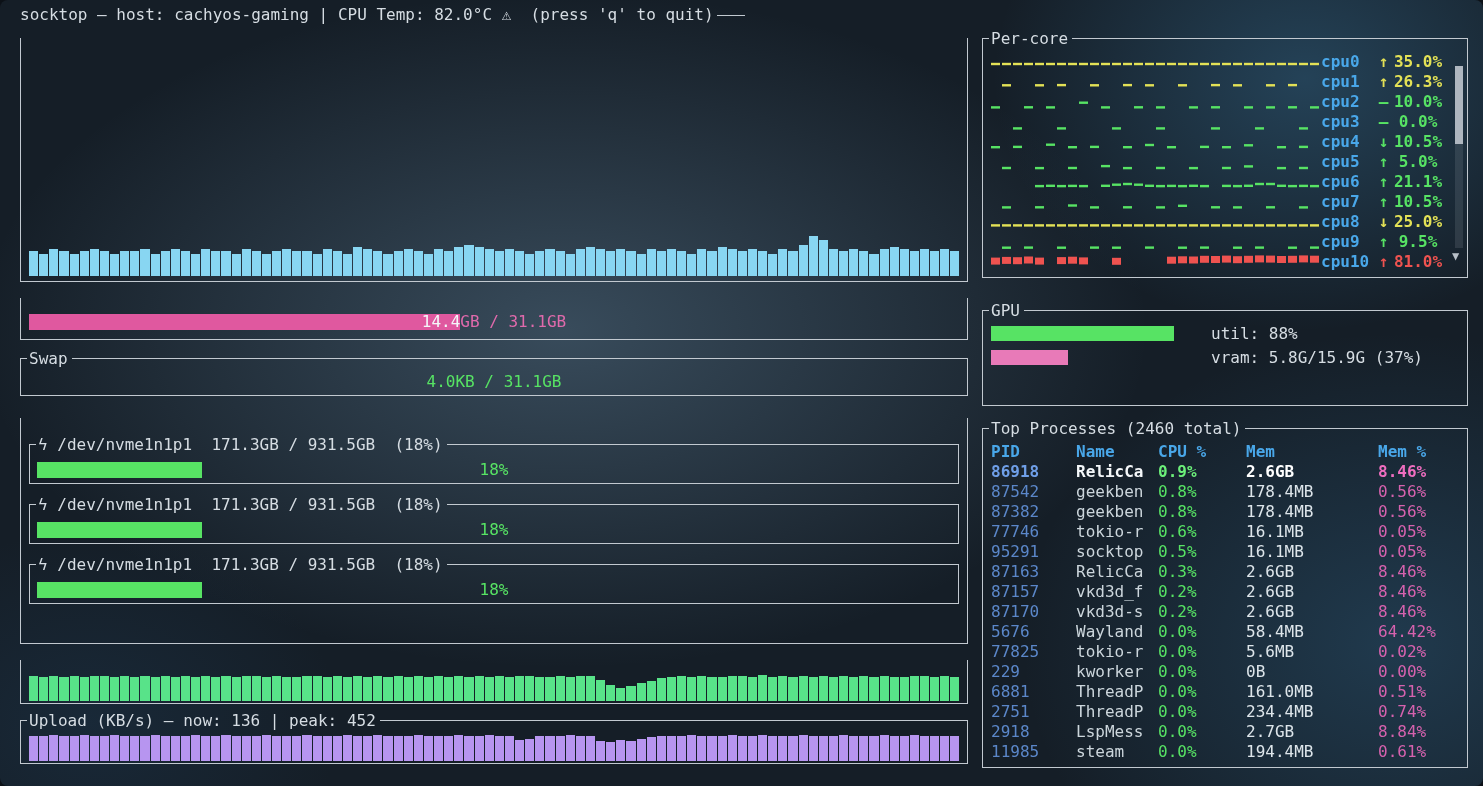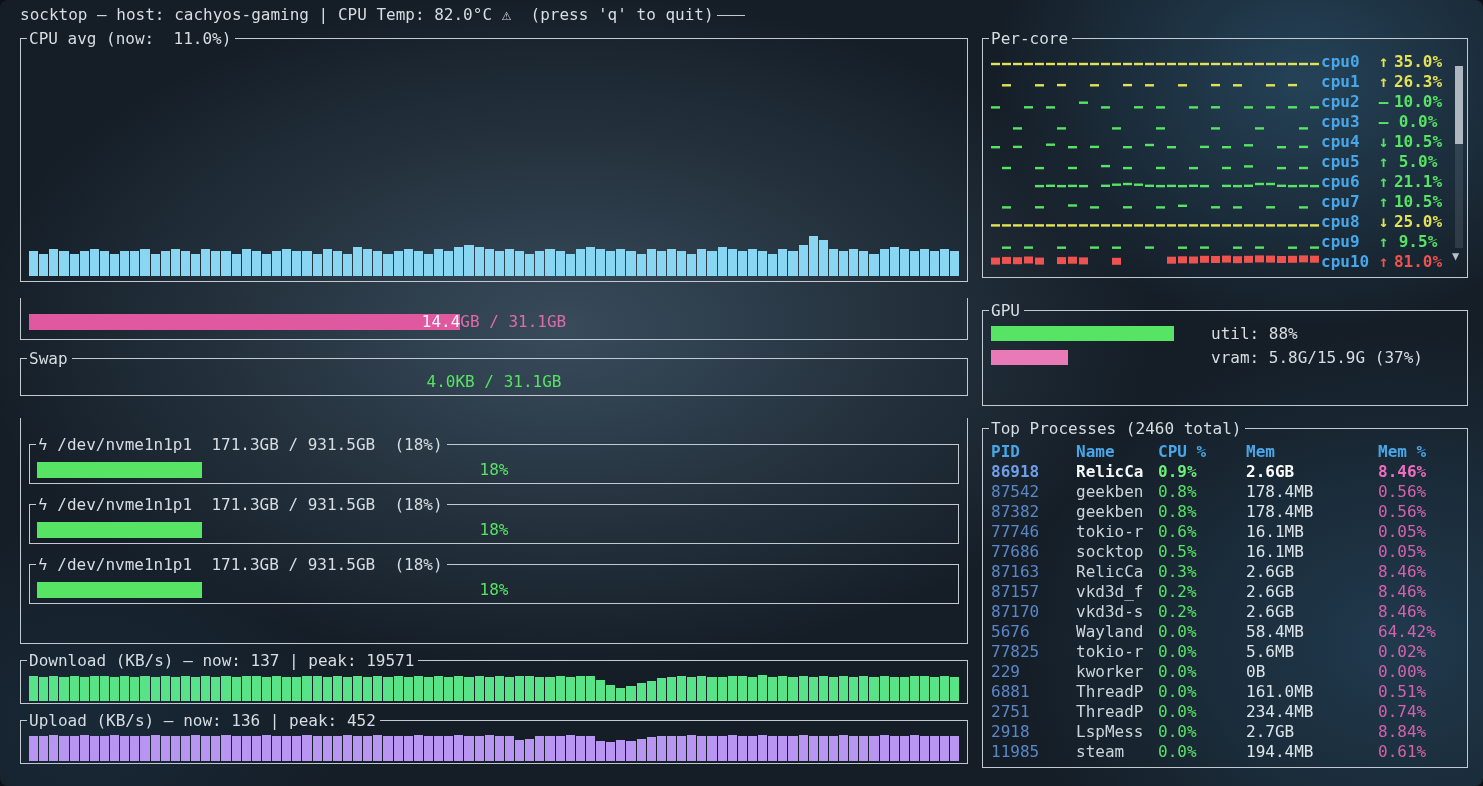--- a/index.html
+++ b/index.html
@@ -111,23 +111,20 @@
 
 <div class="screen">
 
   <div class="titlebar">socktop — host: cachyos-gaming | CPU Temp: 82.0°C ⚠  (press 'q' to quit)</div>
 
   <div class="cols">
 
     <div class="col-left">
 
       <div class="panel p-cpu">
-        <div class="phead">
-          <span class="ptitle">CPU avg (now:  11.0%)</span>
-        </div>
         <div class="chart cpu-chart">
             <div class="bar" style="height: 11%; background: rgb(136, 214, 242);"></div>
             <div class="bar" style="height: 10%; background: rgb(136, 214, 242);"></div>
             <div class="bar" style="height: 12%; background: rgb(136, 214, 242);"></div>
             <div class="bar" style="height: 11%; background: rgb(136, 214, 242);"></div>
             <div class="bar" style="height: 10%; background: rgb(136, 214, 242);"></div>
             <div class="bar" style="height: 11%; background: rgb(136, 214, 242);"></div>
             <div class="bar" style="height: 12%; background: rgb(136, 214, 242);"></div>
             <div class="bar" style="height: 11%; background: rgb(136, 214, 242);"></div>
             <div class="bar" style="height: 10%; background: rgb(136, 214, 242);"></div>
@@ -272,23 +269,20 @@
                 <div class="g-label" style="color: rgb(87, 227, 100);">18%</div>
                 <div class="g-clip" style="width: 18%;">
                   <div class="g-label" style="width: 914px;">18%</div>
                 </div>
               </div>
             </div>
           </div>
       </div>
 
       <div class="panel p-down">
-        <div class="phead">
-          <span class="ptitle">Download (KB/s) — now: 137 | peak: 19571</span>
-        </div>
         <div class="chart net-chart">
             <div class="bar" style="height: 95%; background: rgb(88, 227, 137);"></div>
             <div class="bar" style="height: 92%; background: rgb(88, 227, 137);"></div>
             <div class="bar" style="height: 97%; background: rgb(88, 227, 137);"></div>
             <div class="bar" style="height: 94%; background: rgb(88, 227, 137);"></div>
             <div class="bar" style="height: 96%; background: rgb(88, 227, 137);"></div>
             <div class="bar" style="height: 93%; background: rgb(88, 227, 137);"></div>
             <div class="bar" style="height: 95%; background: rgb(88, 227, 137);"></div>
             <div class="bar" style="height: 97%; background: rgb(88, 227, 137);"></div>
             <div class="bar" style="height: 92%; background: rgb(88, 227, 137);"></div>
@@ -833,21 +827,21 @@
               <span class="c-memp">0.56%</span>
             </div>
             <div class="prow">
               <span class="c-pid">77746</span>
               <span class="c-name">tokio-r</span>
               <span class="c-cpu">0.6%</span>
               <span class="c-mem">16.1MB</span>
               <span class="c-memp">0.05%</span>
             </div>
             <div class="prow">
-              <span class="c-pid">77686</span>
+              <span class="c-pid">95291</span>
               <span class="c-name">socktop</span>
               <span class="c-cpu">0.5%</span>
               <span class="c-mem">16.1MB</span>
               <span class="c-memp">0.05%</span>
             </div>
             <div class="prow">
               <span class="c-pid">87163</span>
               <span class="c-name">RelicCa</span>
               <span class="c-cpu">0.3%</span>
               <span class="c-mem">2.6GB</span>

